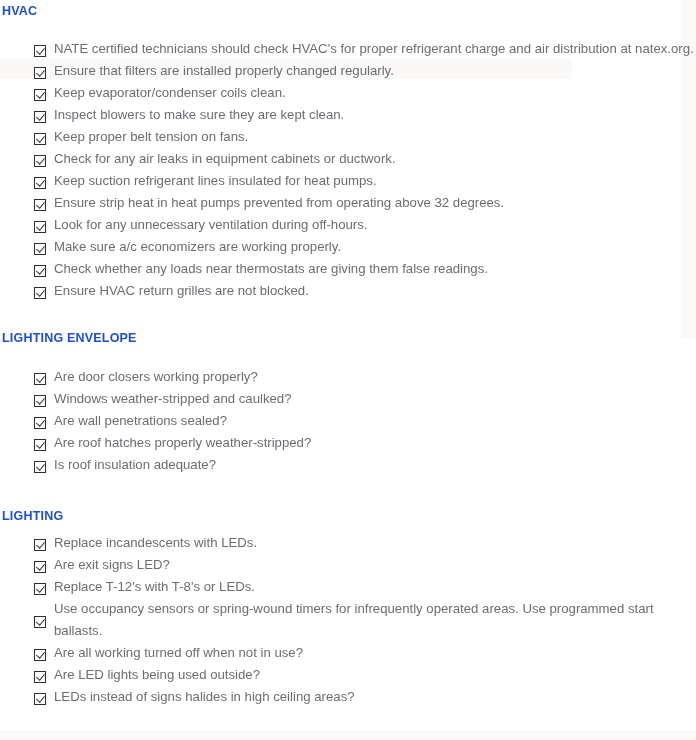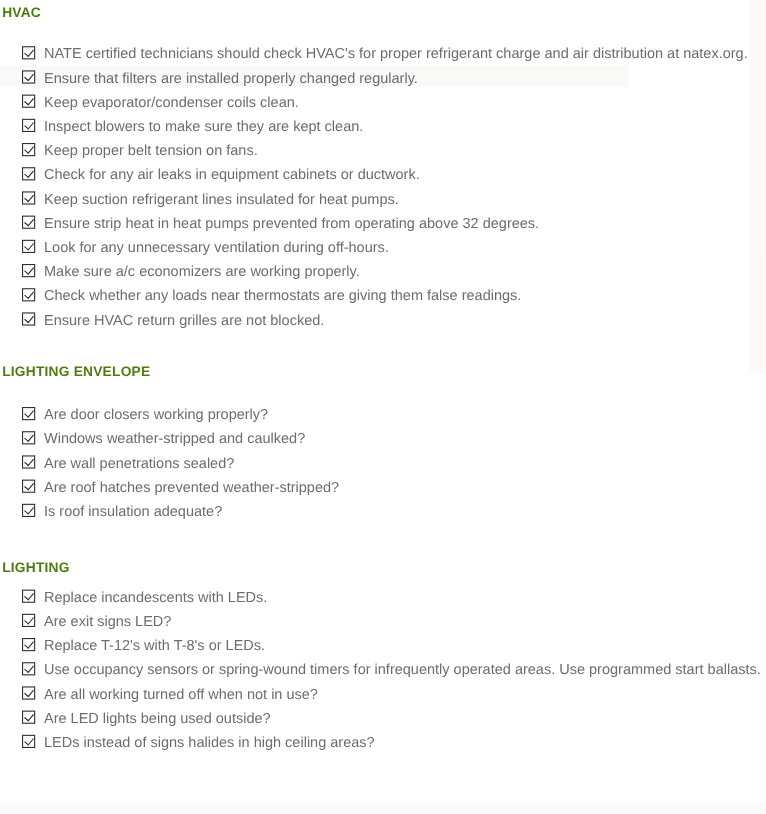--- a/index.html
+++ b/index.html
@@ -42,37 +42,37 @@
     padding: 0;
   }
 
   .section {
     margin: 0;
   }
 
   .section-title {
     font-size: 12.5px;
     font-weight: bold;
-    color: #4d7c0f;
+    color: #1d4ed8;
     letter-spacing: 0.2px;
     padding-left: 2px;
     margin: 0;
     line-height: 14px;
   }
 
   .items {
     list-style: none;
     margin: 0;
     padding: 0;
   }
 
   .item {
     display: flex;
-    align-items: flex-start;
-    padding-left: 20px;
+    align-items: center;
+    padding-left: 34px;
     margin: 0;
     min-height: 22px;
   }
 
   .checkbox {
     flex: 0 0 auto;
     width: 12px;
     height: 12px;
     margin-top: 4px;
     margin-right: 8px;
@@ -196,21 +196,21 @@
         <li class="item">
           <span class="checkbox"></span>
           <span class="item-text">Windows weather-stripped and caulked?</span>
         </li>
         <li class="item">
           <span class="checkbox"></span>
           <span class="item-text">Are wall penetrations sealed?</span>
         </li>
         <li class="item">
           <span class="checkbox"></span>
-          <span class="item-text">Are roof hatches prevented weather-stripped?</span>
+          <span class="item-text">Are roof hatches properly weather-stripped?</span>
         </li>
         <li class="item">
           <span class="checkbox"></span>
           <span class="item-text">Is roof insulation adequate?</span>
         </li>
       </ul>
     </div>
     <div class="section sec-lighting">
       <div class="section-title">LIGHTING</div>
       <ul class="items">

